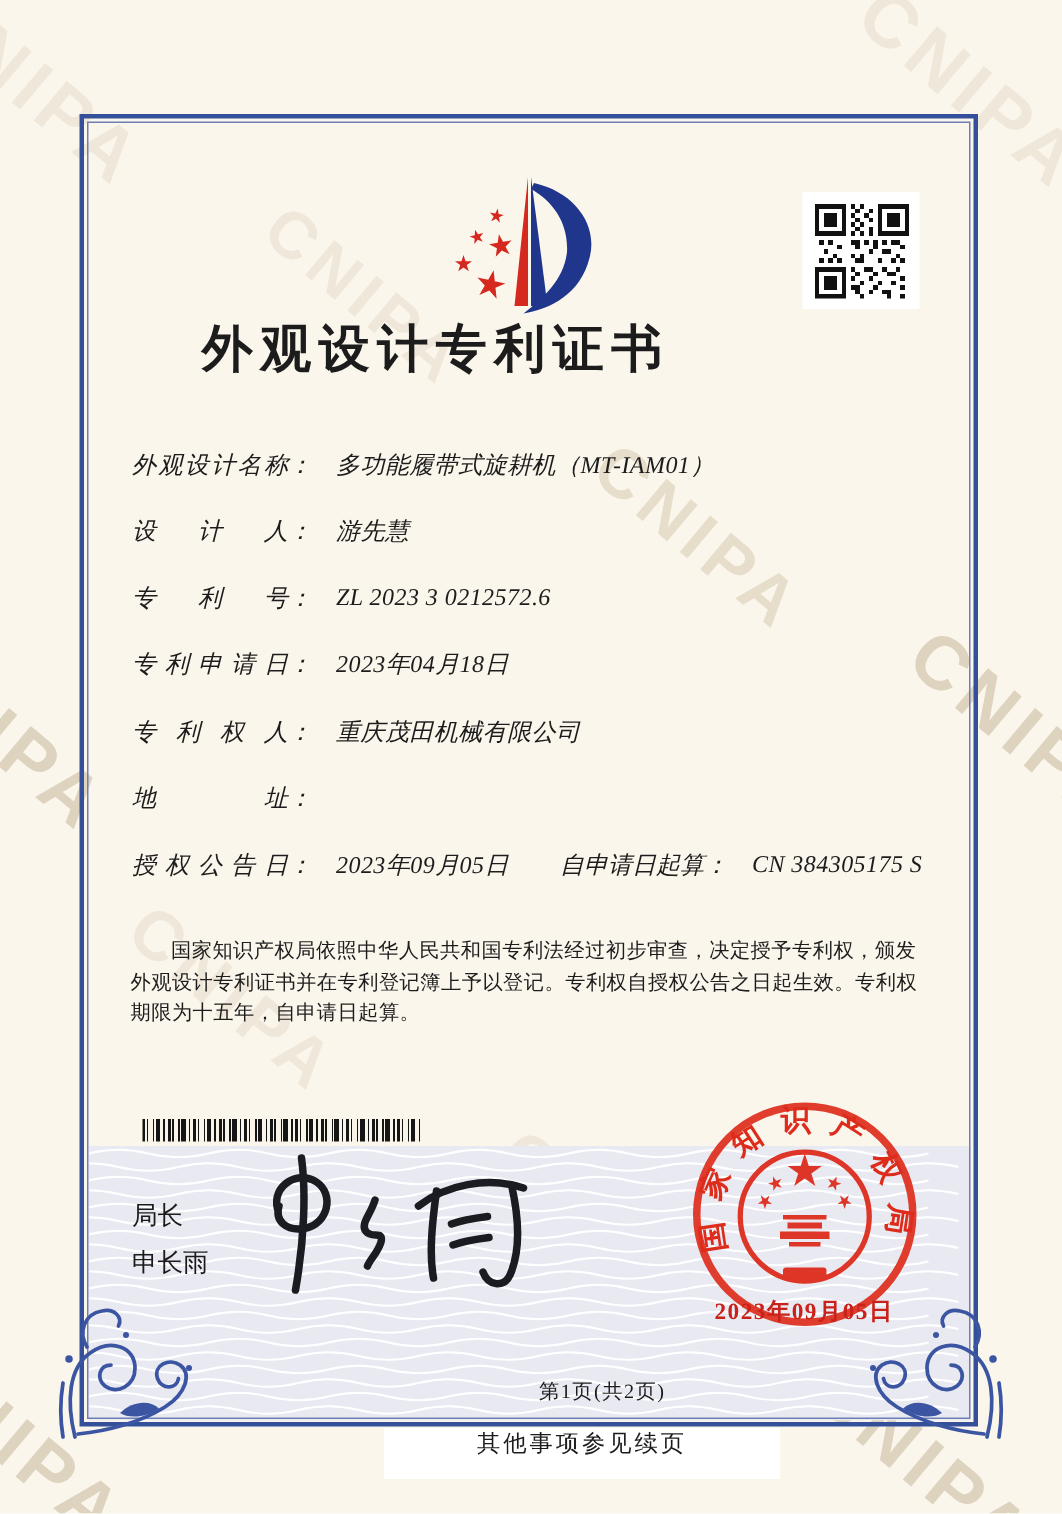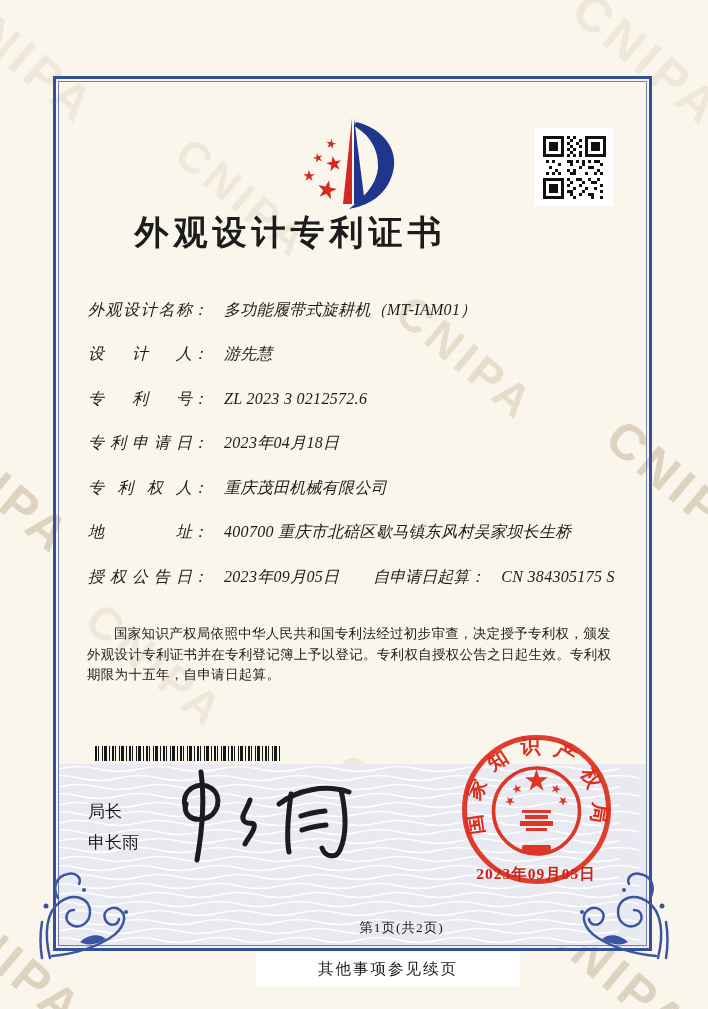--- a/index.html
+++ b/index.html
@@ -43,21 +43,21 @@
   .signature{position:absolute;left:155px;top:766px;z-index:3;}
   .seal{position:absolute;left:458px;top:731px;z-index:4;}
   .seal-date{position:absolute;left:460px;top:864px;width:152px;text-align:center;z-index:4;
       color:#c8221a;font-size:15.5px;letter-spacing:1px;font-weight:bold;}
   .flourish{position:absolute;z-index:6;}
   .flourish.left{left:36px;top:850px;}
   .flourish.right{left:562px;top:850px;transform:scaleX(-1);}
   .pagenum{position:absolute;left:53px;top:919px;width:697px;text-align:center;
       font-size:13.5px;z-index:3;letter-spacing:1px;}
   .note-strip{position:absolute;left:256px;top:952px;width:264px;height:34px;background:#ffffff;
-      z-index:7;display:flex;align-items:center;justify-content:center;
+      z-index:7;display:flex;align-items:flex-start;justify-content:center;
       font-size:15.5px;letter-spacing:2px;}
 </style>
 </head>
 <body>
 
 <div class="page">
 
   <span class="wm faint" style="left:-28px;top:-22px">CNIPA</span>
   <span class="wm faint" style="left:598px;top:-20px">CNIPA</span>
   <span class="wm faint" style="left:198px;top:128px;font-size:44px">CNIPA</span>
@@ -162,21 +162,20 @@
         <span class="fval">2023年04月18日</span>
     </div>
     <div class="frow">
       <span class="flabel">专利权人</span>
         <span>：</span>
         <span class="fval">重庆茂田机械有限公司</span>
     </div>
     <div class="frow">
       <span class="flabel">地址</span>
         <span>：</span>
-        <span class="fval">400700 重庆市北碚区歇马镇东风村吴家坝长生桥</span>
     </div>
     <div class="frow">
       <span class="flabel">授权公告日</span>
         <span>：</span>
         <span class="fval">2023年09月05日</span>
       <span class="pair2"><span>自申请日起算</span><span>：</span></span>
         <span class="fval">CN 384305175 S</span>
     </div>
   </div>
 

